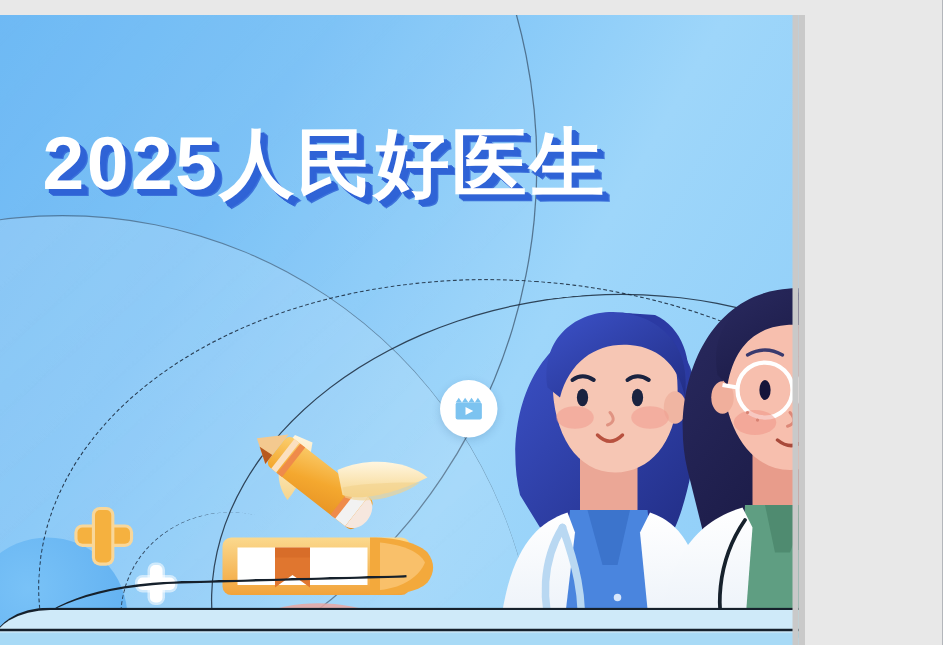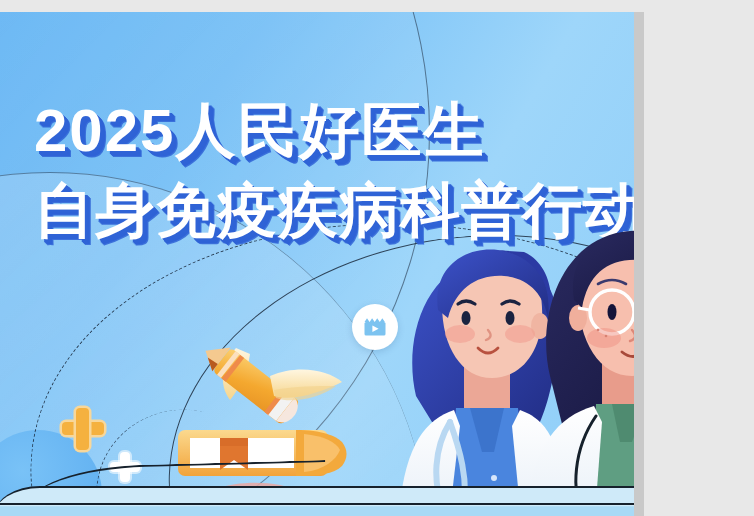--- a/index.html
+++ b/index.html
@@ -183,21 +183,20 @@
     <div class="big-arc"></div>
     <div class="arc-soft"></div>
     <div class="blue-circle"></div>
     <div class="diag-solid"></div>
     <div class="dashed-arc"></div>
     <div class="dash-sm"></div>
   </div>
 
   <div class="headline">
     <div class="hl-line l1">2025人民好医生</div>
-    <div class="hl-line l2">自身免疫疾病科普行动</div>
   </div>
 
   <div class="badge badge-photo">
     <svg width="30" height="30" viewBox="0 0 30 30">
       <g transform="rotate(-24 15 15)">
         <rect x="4" y="7.5" width="22" height="15" rx="3.2" fill="#7cc3f0"></rect>
         <circle cx="10.2" cy="13" r="2.5" fill="#ffffff"></circle>
         <path d="M6.5 21.5 L13 14.5 L17.5 19 L21 16 L24 21.5 Z" fill="#ffffff"></path>
       </g>
     </svg>

